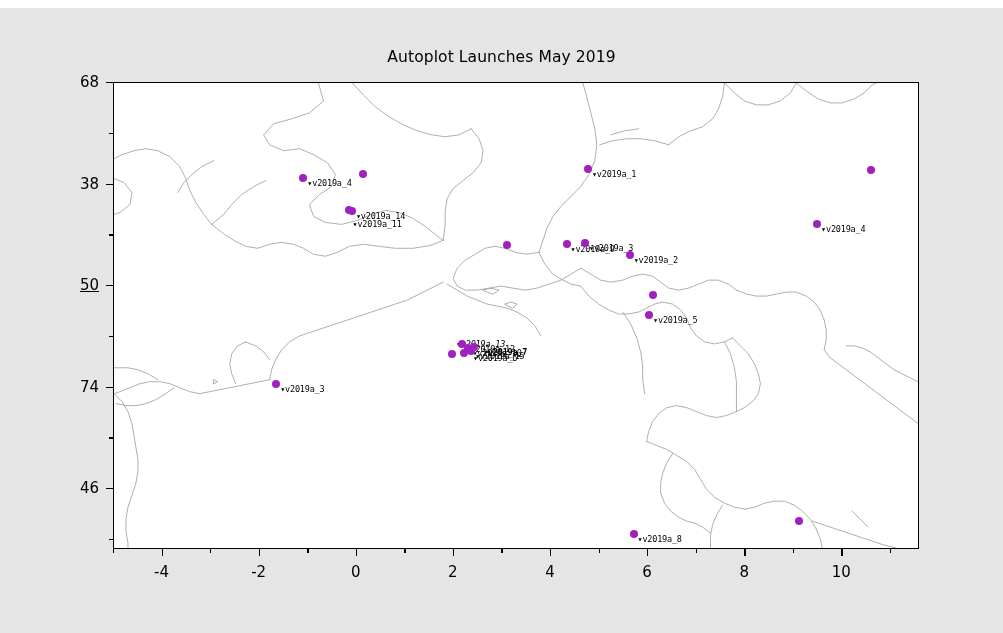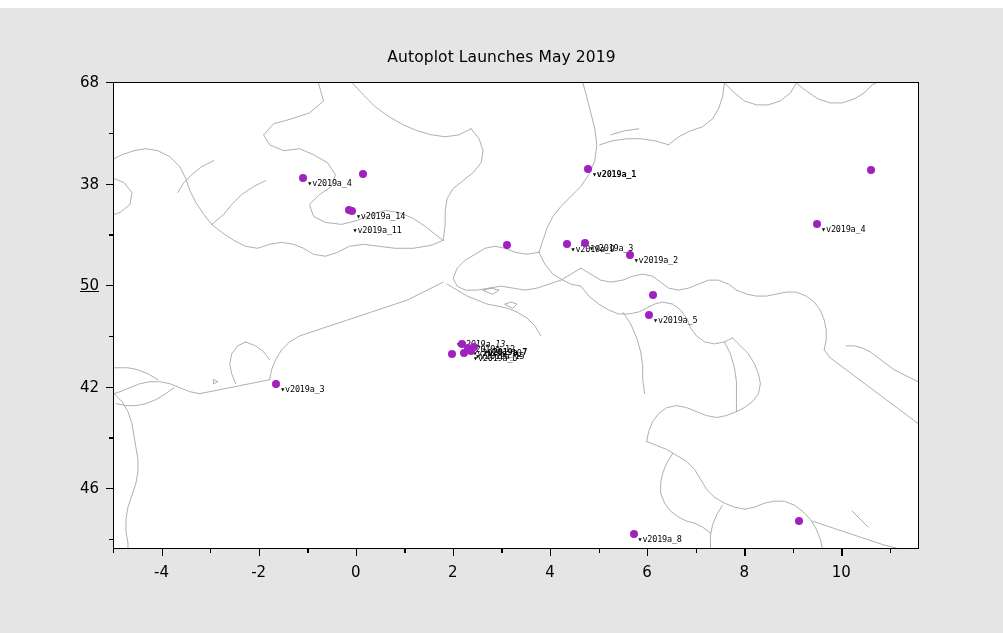--- a/index.html
+++ b/index.html
@@ -172,25 +172,25 @@
         <path d="M392,222 L398,220 L404,222 L400,226 Z"></path>
         <path d="M370,208 L378,206 L386,208 L380,212 Z"></path>
       </g>
     </svg>
 
     <div id="points-layer">
         <div class="pt" style="left: 189.361px; top: 95.4304px; background: rgb(160, 32, 192);"></div>
         <div class="pt-label" style="left: 193.361px; top: 96.4304px;">▾v2019a_4</div>
         <div class="pt" style="left: 248.598px; top: 91.3696px; background: rgb(160, 32, 192);"></div>
         <div class="pt" style="left: 234.517px; top: 126.902px; background: rgb(160, 32, 192);"></div>
-        <div class="pt-label" style="left: 238.517px; top: 143px; text-align: right;">▾v2019a_11</div>
+        <div class="pt-label" style="left: 238.517px; top: 137px; text-align: right;">▾v2019a_11</div>
         <div class="pt" style="left: 237.916px; top: 128.425px; background: rgb(160, 32, 192);"></div>
         <div class="pt-label" style="left: 241.916px; top: 129.425px;">▾v2019a_14</div>
         <div class="pt" style="left: 473.889px; top: 85.7859px; background: rgb(160, 32, 192);"></div>
-        <div class="pt-label" style="left: 477.889px; top: 86.7859px; font-weight: bold;">▾v2019a_1</div>
+        <div class="pt-label" style="left: 477.889px; top: 86.7859px;">▾v2019a_1</div>
         <div class="pt" style="left: 757.446px; top: 87.3087px; background: rgb(160, 32, 192);"></div>
         <div class="pt" style="left: 703.065px; top: 141.115px; background: rgb(160, 32, 192);"></div>
         <div class="pt-label" style="left: 707.065px; top: 142.115px;">▾v2019a_4</div>
         <div class="pt" style="left: 392.804px; top: 162.435px; background: rgb(160, 32, 192);"></div>
         <div class="pt" style="left: 452.525px; top: 160.912px; background: rgb(160, 32, 192);"></div>
         <div class="pt-label" style="left: 456.525px; top: 161.912px;">▾v2019a_9</div>
         <div class="pt" style="left: 470.976px; top: 159.897px; background: rgb(160, 32, 192);"></div>
         <div class="pt-label" style="left: 474.976px; top: 160.897px;">▾v2019a_3</div>
         <div class="pt" style="left: 515.646px; top: 171.572px; background: rgb(160, 32, 192);"></div>
         <div class="pt-label" style="left: 519.646px; top: 172.572px;">▾v2019a_2</div>
@@ -239,21 +239,21 @@
       <div class="tick-line xtick-minor" style="left: 307.217px;"></div>
       <div class="tick-line xtick-minor" style="left: 404.325px;"></div>
       <div class="tick-line xtick-minor" style="left: 501.434px;"></div>
       <div class="tick-line xtick-minor" style="left: 598.542px;"></div>
       <div class="tick-line xtick-minor" style="left: 695.651px;"></div>
       <div class="tick-line xtick-minor" style="left: 792.759px;"></div>
       <div class="tick-line xtick-minor" style="left: 889.867px;"></div>
       <div class="tick-line ytick-major" style="top: 480.087px;"></div>
       <div class="ytick-label" style="top: 480.087px;">46</div>
       <div class="tick-line ytick-major" style="top: 378.565px;"></div>
-      <div class="ytick-label" style="top: 378.565px;">42</div>
+      <div class="ytick-label" style="top: 378.565px;">74</div>
       <div class="tick-line ytick-major" style="top: 277.043px;"></div>
       <div class="ytick-label" style="top: 277.043px; text-decoration: underline;">50</div>
       <div class="tick-line ytick-major" style="top: 175.522px;"></div>
       <div class="ytick-label" style="top: 175.522px;">38</div>
       <div class="tick-line ytick-major" style="top: 74px;"></div>
       <div class="ytick-label" style="top: 74px;">68</div>
       <div class="tick-line ytick-minor" style="top: 530.848px;"></div>
       <div class="tick-line ytick-minor" style="top: 429.326px;"></div>
       <div class="tick-line ytick-minor" style="top: 327.804px;"></div>
       <div class="tick-line ytick-minor" style="top: 226.283px;"></div>

